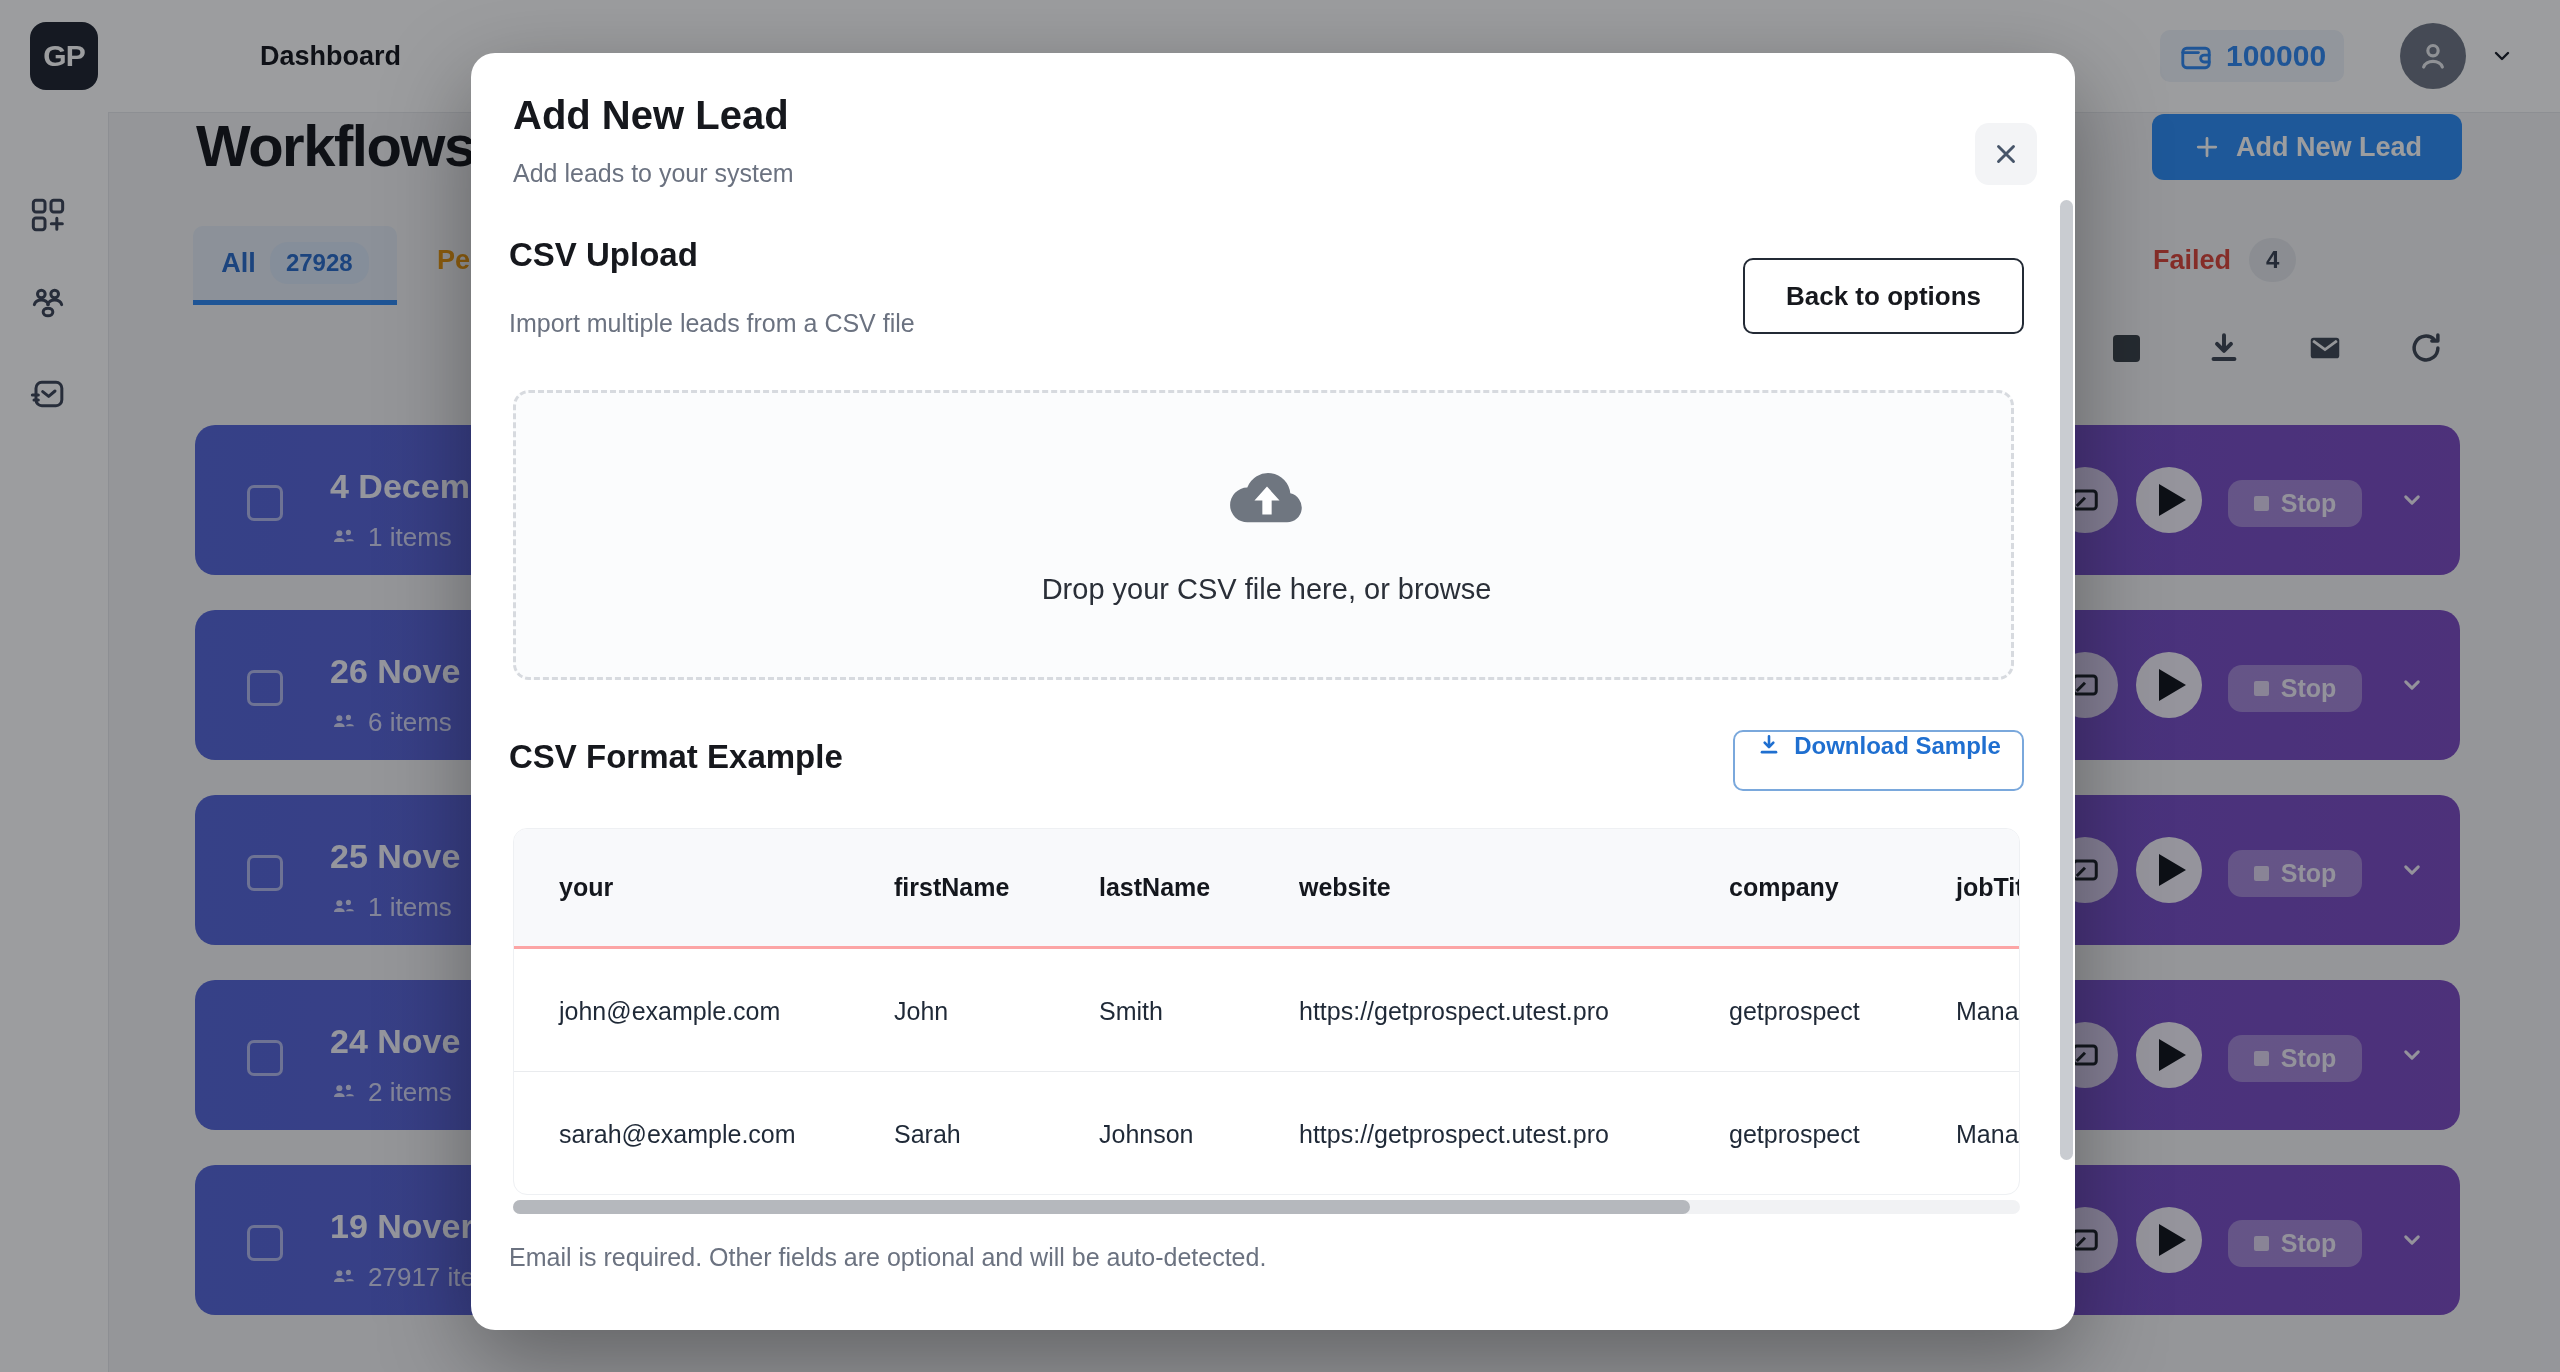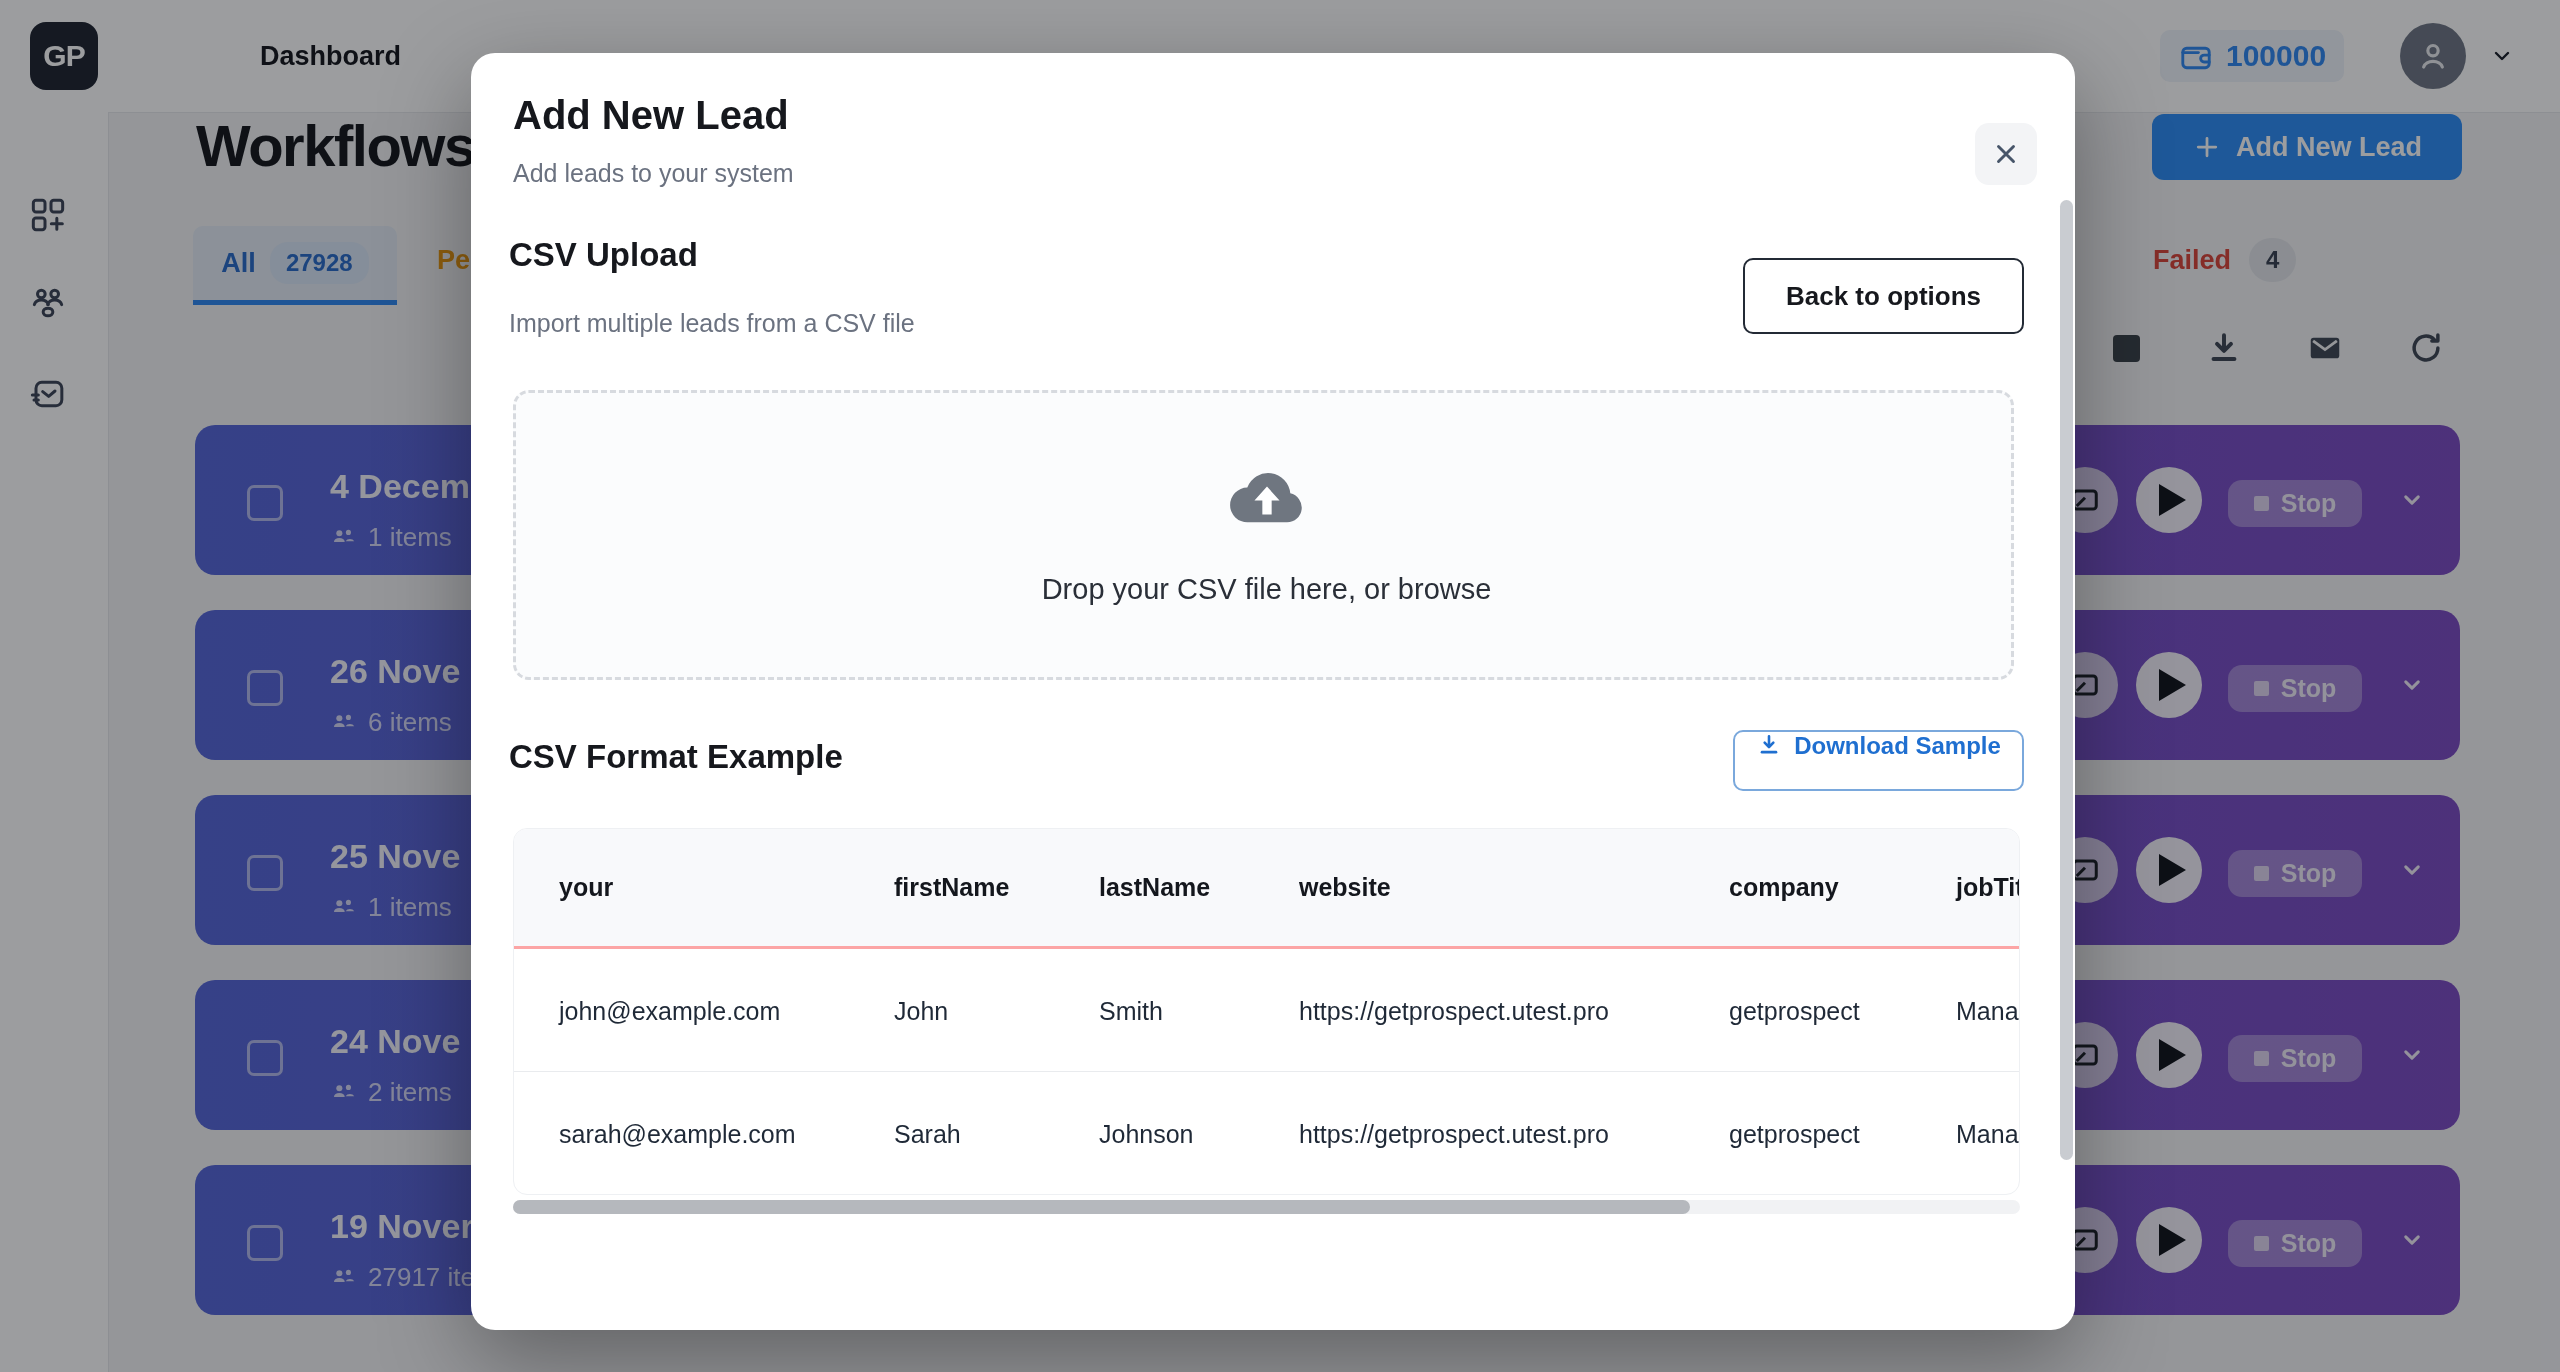--- a/index.html
+++ b/index.html
@@ -452,16 +452,17 @@
         <span class="cell c2">Johnson</span>
         <span class="cell c3">https://getprospect.utest.pro</span>
         <span class="cell c4">getprospect</span>
         <span class="cell c5">Manager</span>
       </div>
     </div>
 
     <div class="abs hscroll">
       <span class="hthumb"></span>
     </div>
+    <div class="abs m-foot">Email is required. Other fields are optional and will be auto-detected.</div>
     <div class="abs vscroll"></div>
   </div>
 
 </div>
 
 </body></html>

